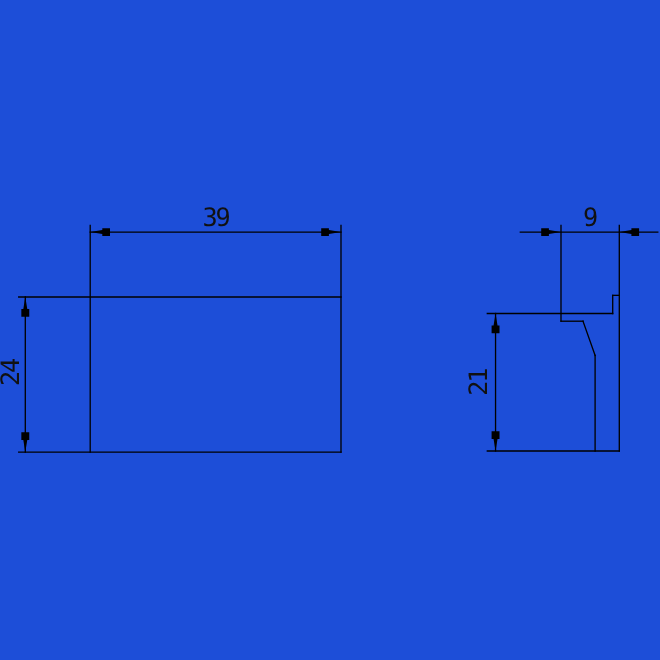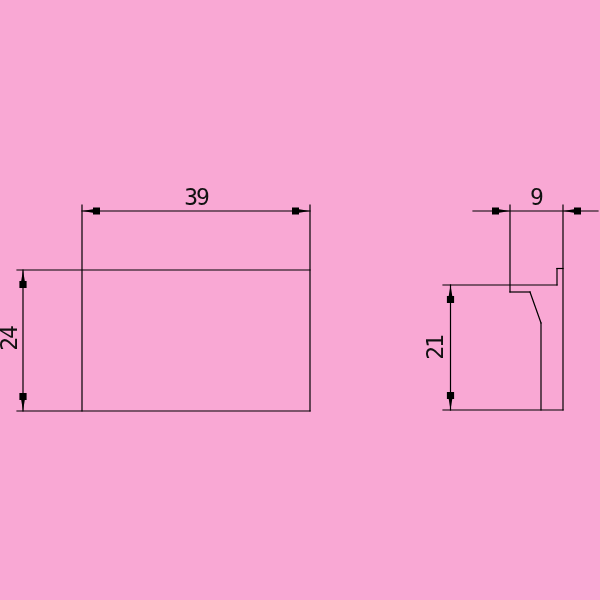--- a/index.html
+++ b/index.html
@@ -5,21 +5,21 @@
   html, body {
     margin: 0;
     padding: 0;
     background: #ffffff;
     font-family: "DejaVu Sans Mono", monospace;
   }
   .canvas {
     position: relative;
     width: 600px;
     height: 600px;
-    background: #f9a8d4;
+    background: #1d4ed8;
     overflow: hidden;
   }
   svg { display: block; }
   .ln {
     stroke: #000000;
     stroke-width: 1.2;
     fill: none;
     stroke-linecap: square;
   }
   .arw {

